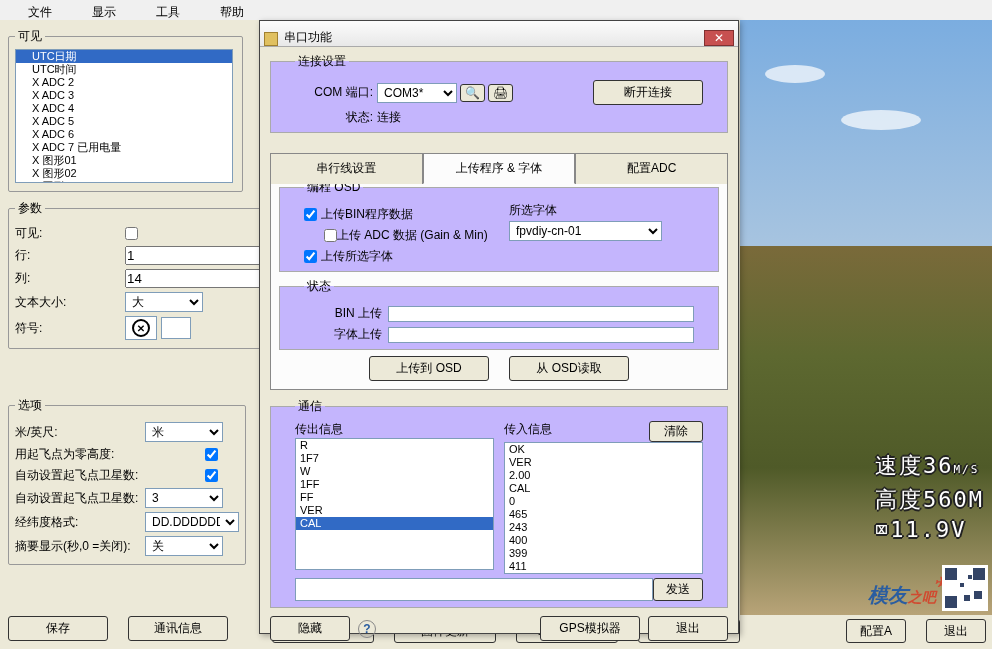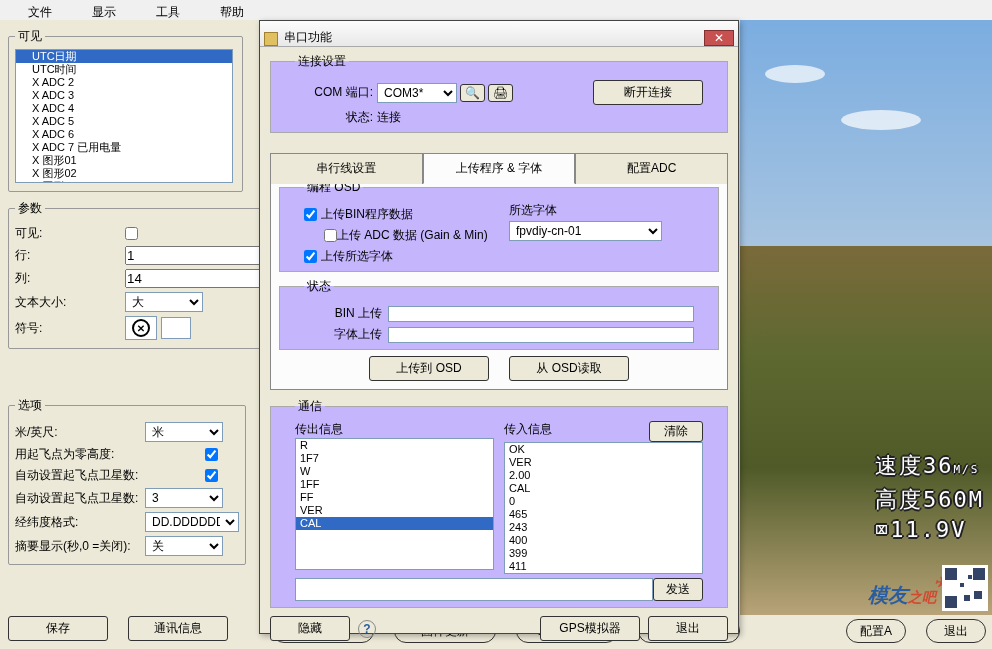--- a/index.html
+++ b/index.html
@@ -88,21 +88,21 @@
   gap: 20px;
 }
 .bg-strip {
   position: absolute;
   left: 248px; right: 0; bottom: 6px;
   height: 24px;
   display: flex;
   gap: 20px;
   padding-left: 24px;
 }
-.bg-strip .btn { width: 102px; border-radius: 12px; }
+.bg-strip .btn { width: 102px; }
 
 
 .dialog {
   position: absolute;
   left: 259px; top: 0;
   width: 480px;
   height: 614px;
   background: #ece9d8;
   border: 1px solid #444;
   box-shadow: 2px 2px 6px rgba(0,0,0,0.3);

